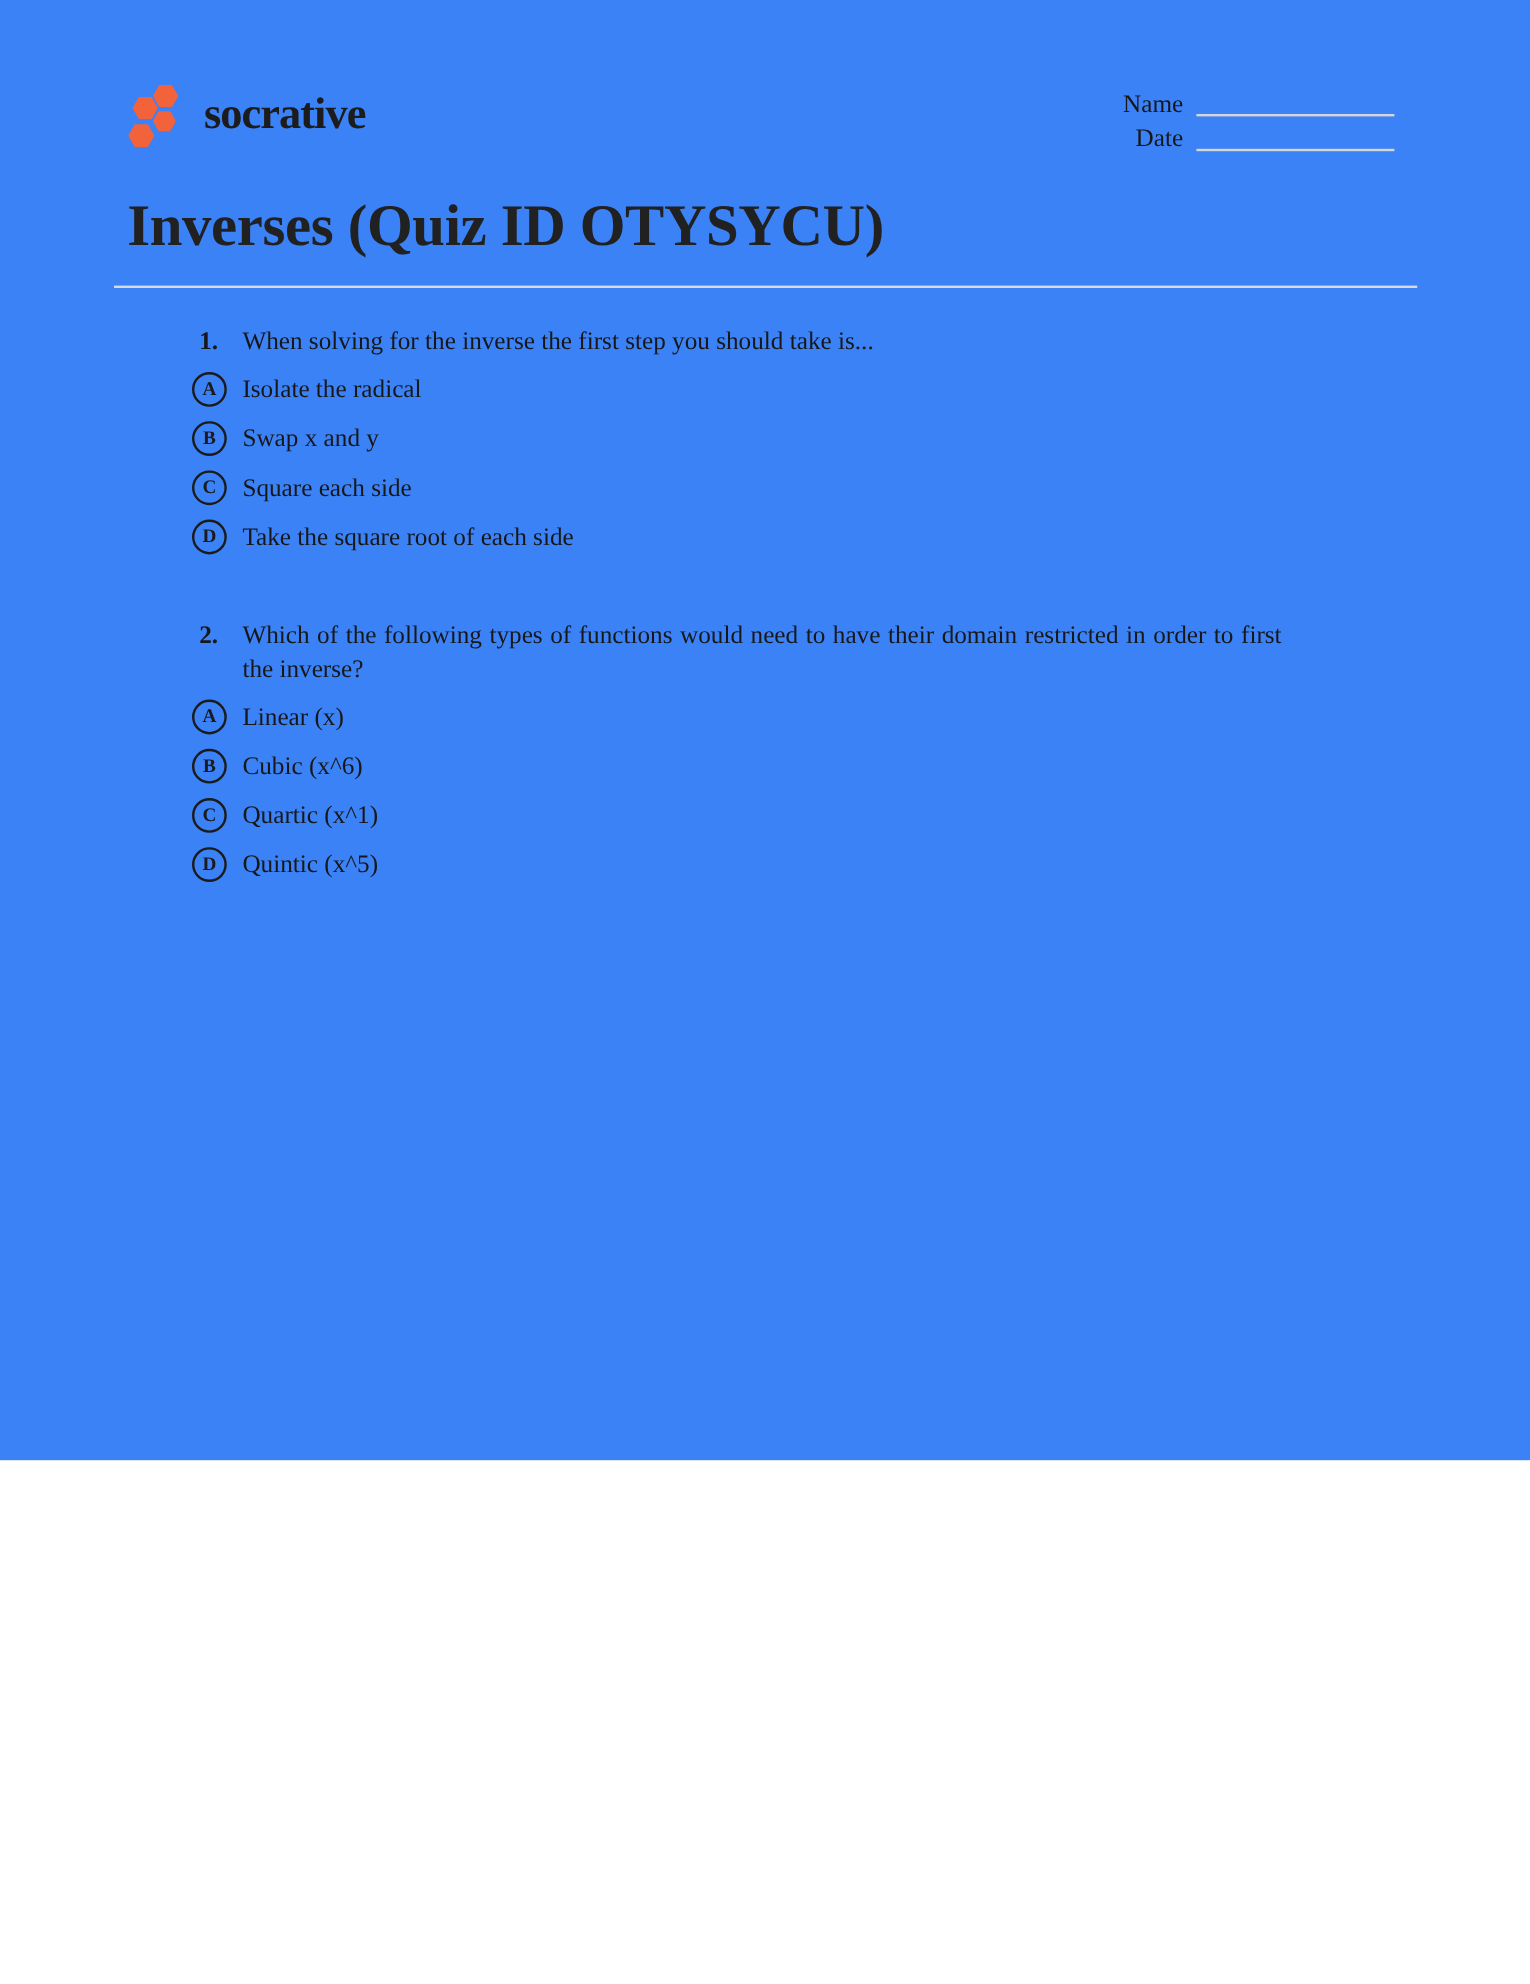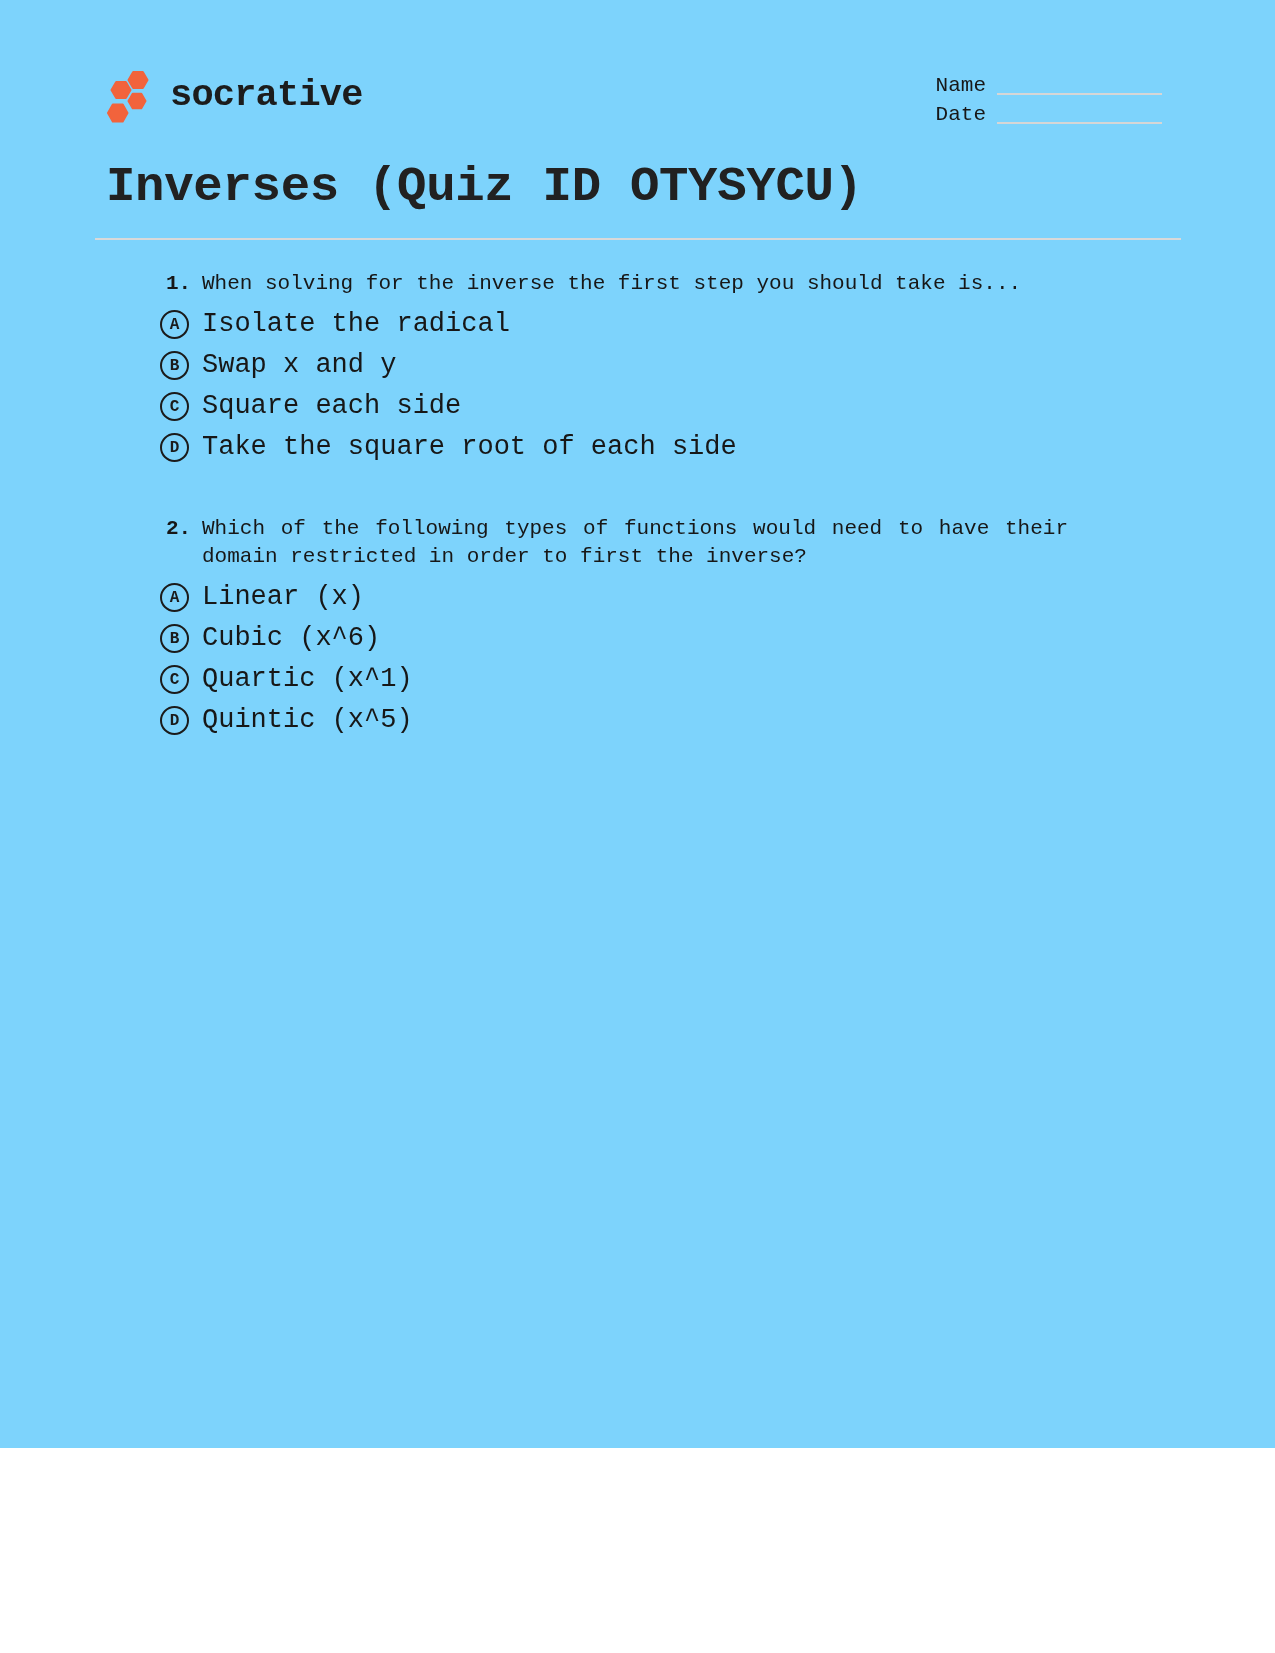--- a/index.html
+++ b/index.html
@@ -1,22 +1,22 @@
 <!DOCTYPE html>
 <html><head>
 <meta charset="utf-8">
 <style>
   * { margin: 0; padding: 0; box-sizing: border-box; }
   html, body { background: #ffffff; }
   .page {
     position: relative;
     width: 1275px;
-    height: 1448px;
-    background: #7dd3fc;
-    font-family: Liberation Mono, monospace;
+    height: 1217px;
+    background: #3b82f6;
+    font-family: Liberation Serif, serif;
     color: #1b1b1b;
     overflow: hidden;
   }
 
   
   .logo {
     position: absolute;
     left: 101px;
     top: 69px;
     display: flex;
@@ -35,20 +35,21 @@
 
   
   .fields {
     position: absolute;
     left: 868px;
     top: 75px;
     width: 295px;
   }
   .field-row {
     display: flex;
+    align-items: flex-end;
     height: 22px;
     margin-bottom: 7px;
   }
   .field-label {
     width: 118px;
     text-align: right;
     font-size: 21px;
     color: #171717;
     line-height: 22px;
   }
@@ -123,21 +124,21 @@
     display: flex;
     align-items: center;
     justify-content: center;
     font-size: 16px;
     font-weight: 700;
     color: #1b1b1b;
     line-height: 1;
   }
   .option-text {
     margin-left: 13px;
-    font-size: 27px;
+    font-size: 21px;
     color: #171717;
     line-height: 29px;
   }
 </style>
 </head>
 <body>
 
 <div class="page">
 
   <div class="logo">

